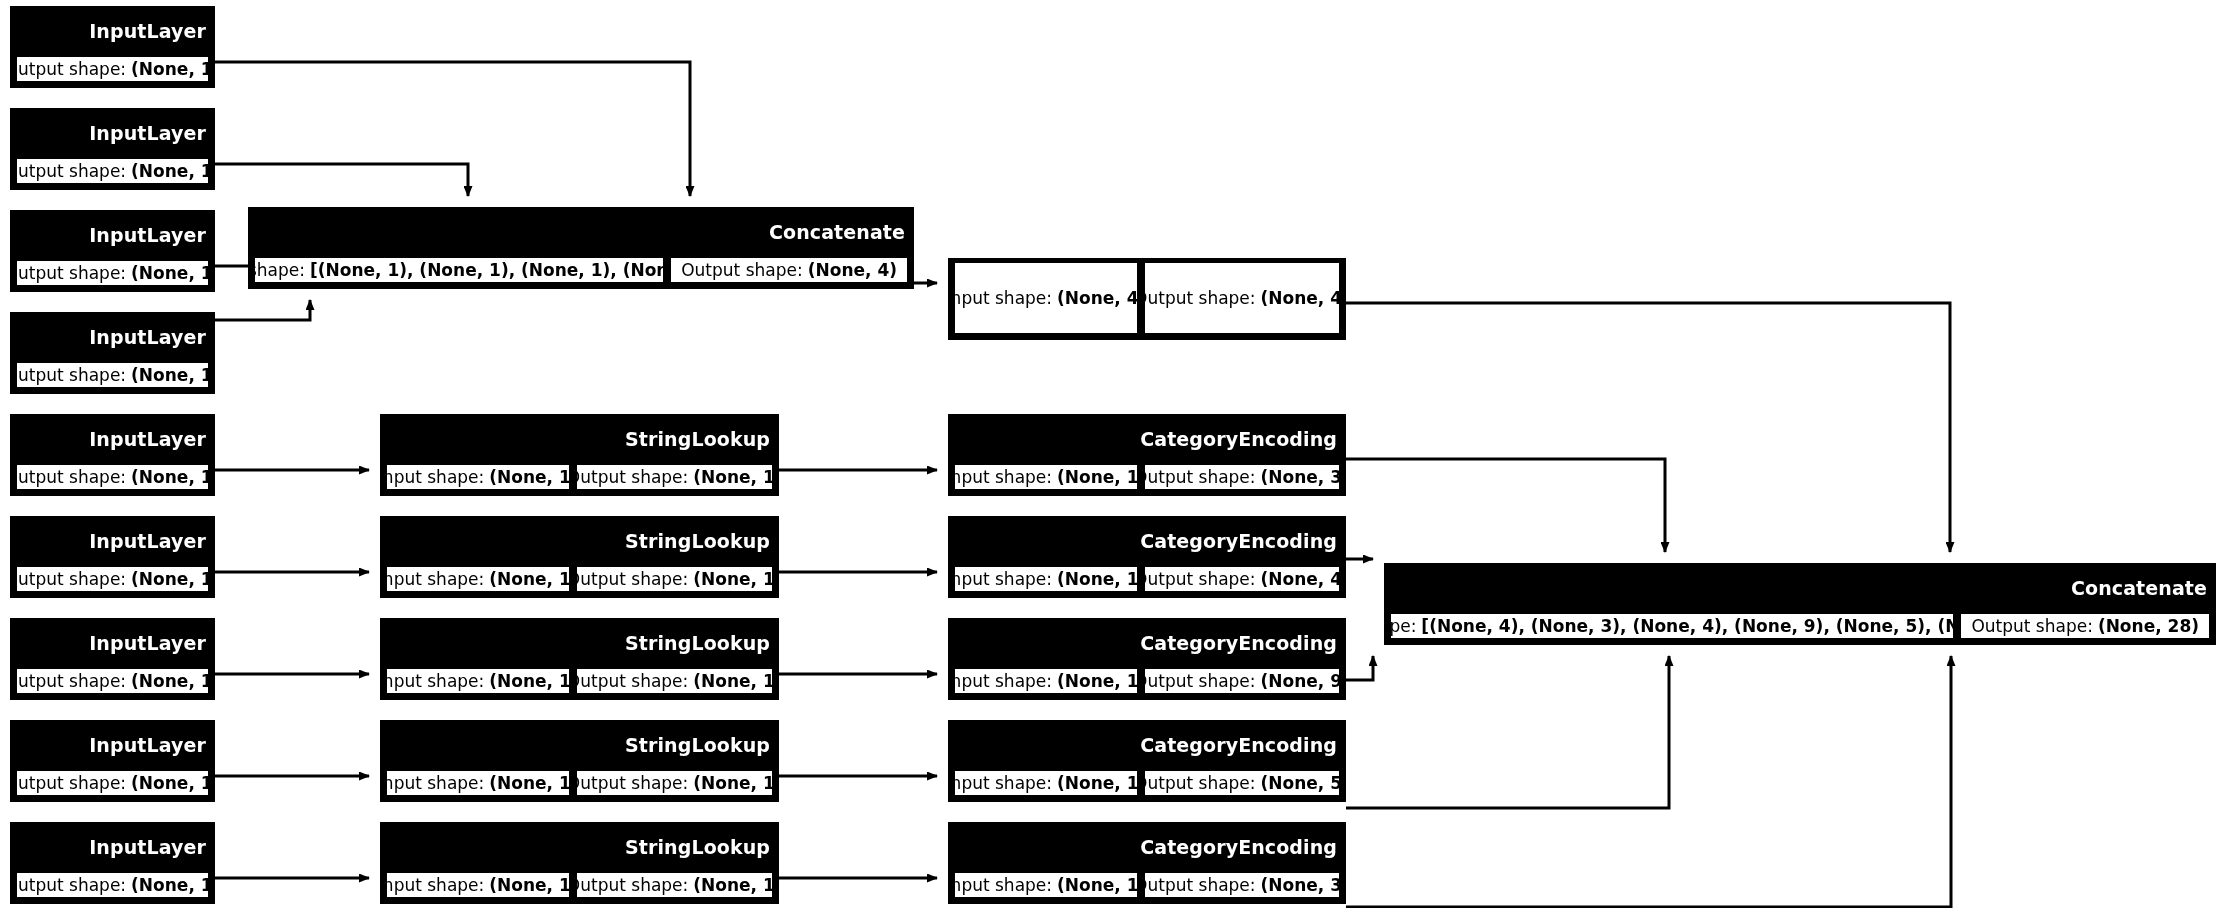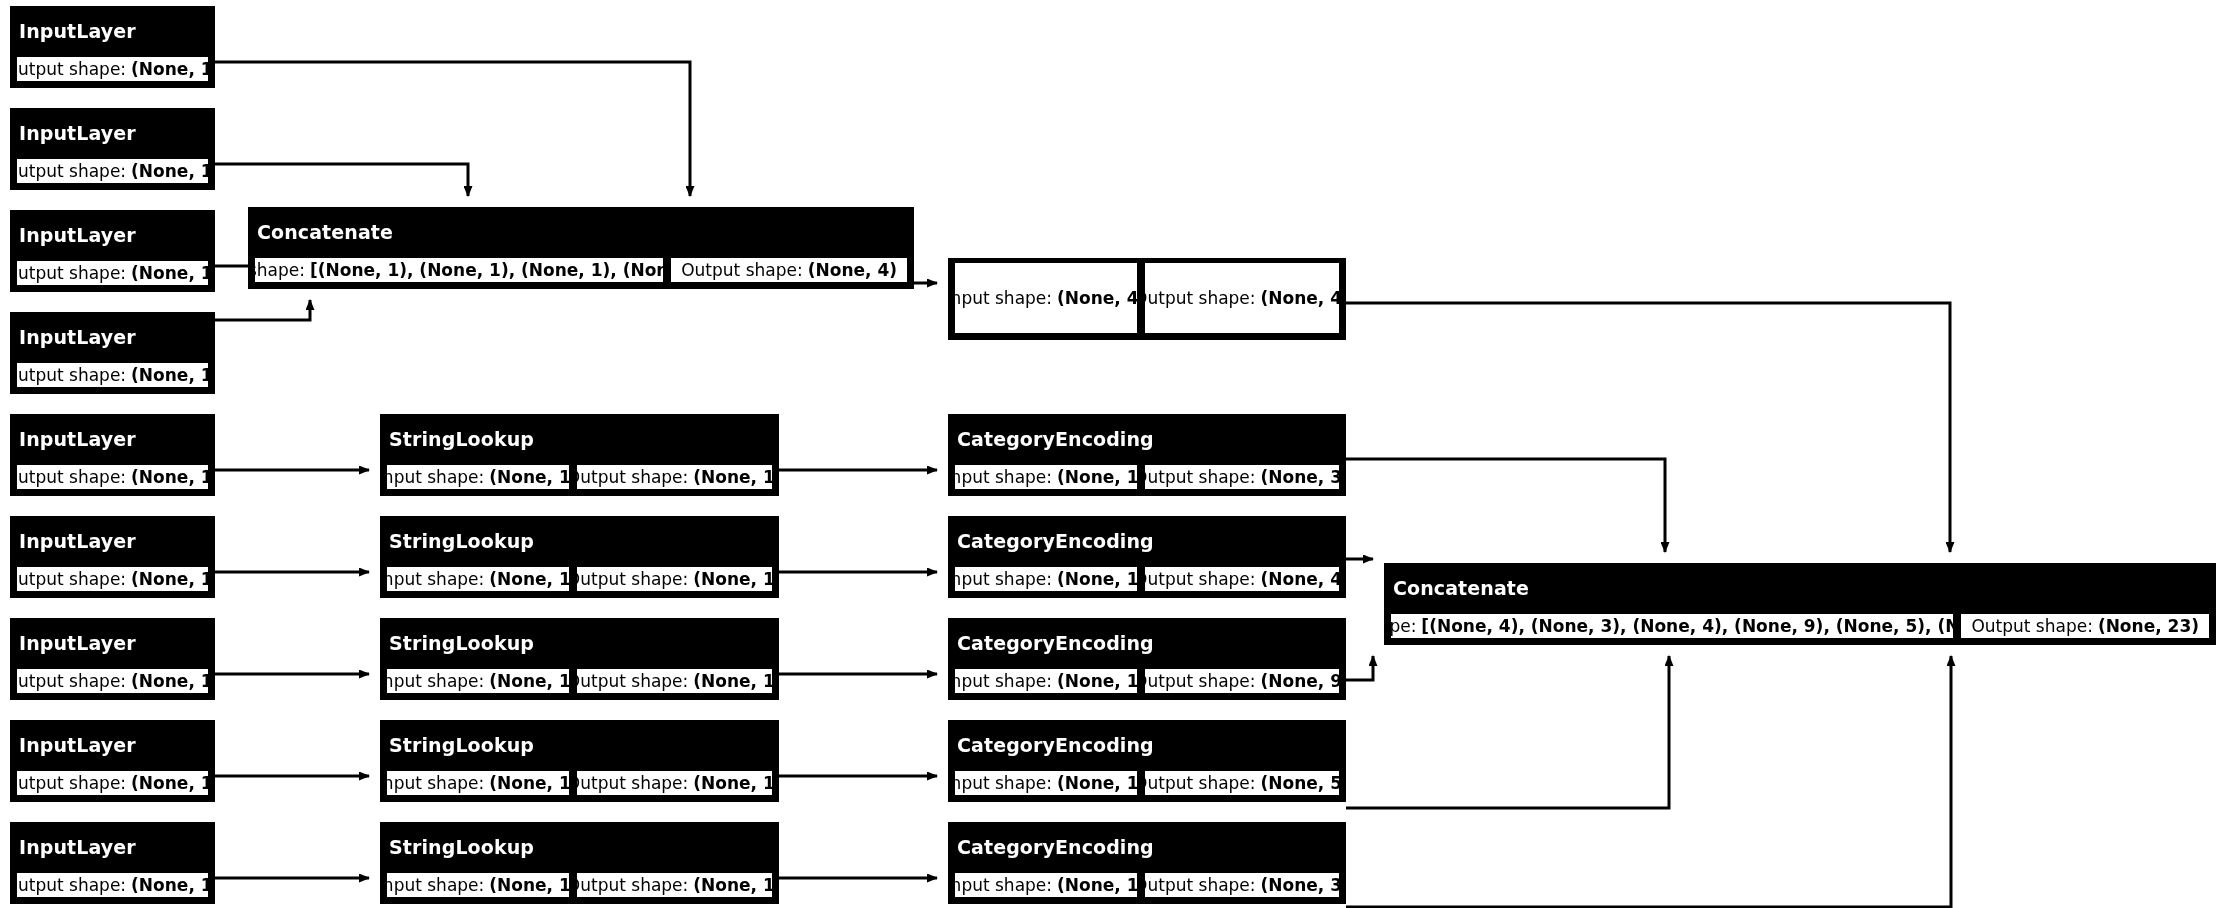--- a/index.html
+++ b/index.html
@@ -31,21 +31,21 @@
     border: 3px solid #000000;
     background: #000000;
     display: flex;
     flex-direction: column;
   }
   .node-title {
     color: #ffffff;
     background: #000000;
     font-weight: bold;
     font-size: 19px;
-    text-align: left;
+    text-align: right;
     line-height: 1;
     padding: 13px 6px 14px 6px;
     letter-spacing: 0.1px;
     white-space: nowrap;
     overflow: hidden;
   }
   .node-shapes {
     display: flex;
     flex-direction: row;
     flex: 1 1 auto;
@@ -348,19 +348,19 @@
       </div>
       <div class="node" style="left: 1384px; top: 563px; width: 832px; height: 82px;">
         <div class="node-title">Concatenate</div>
         <div class="node-shapes">
           <div class="shape-cell grow-in">
             <span class="lbl">Input shape:</span>
             <span class="val">[(None, 4), (None, 3), (None, 4), (None, 9), (None, 5), (None, 3)]</span>
           </div>
           <div class="shape-cell fixed" style="flex: 0 0 auto;">
             <span class="lbl">Output shape:</span>
-            <span class="val">(None, 23)</span>
+            <span class="val">(None, 28)</span>
           </div>
         </div>
       </div>
     </div>
 
 </div>
 
 </body></html>

